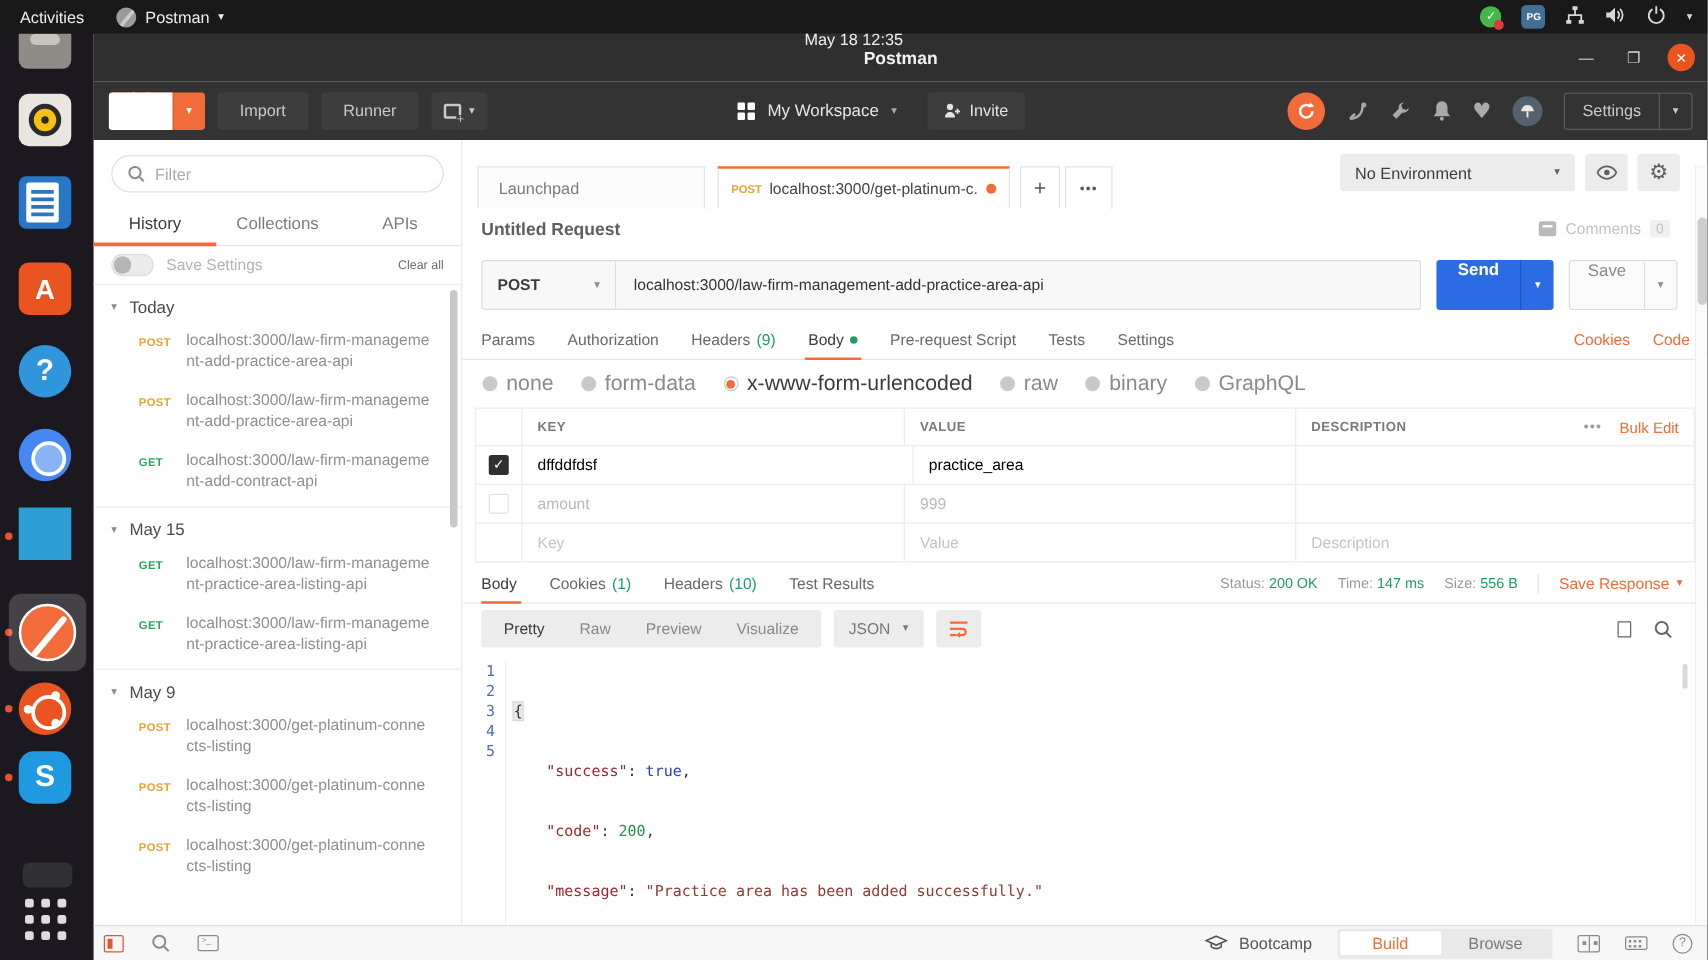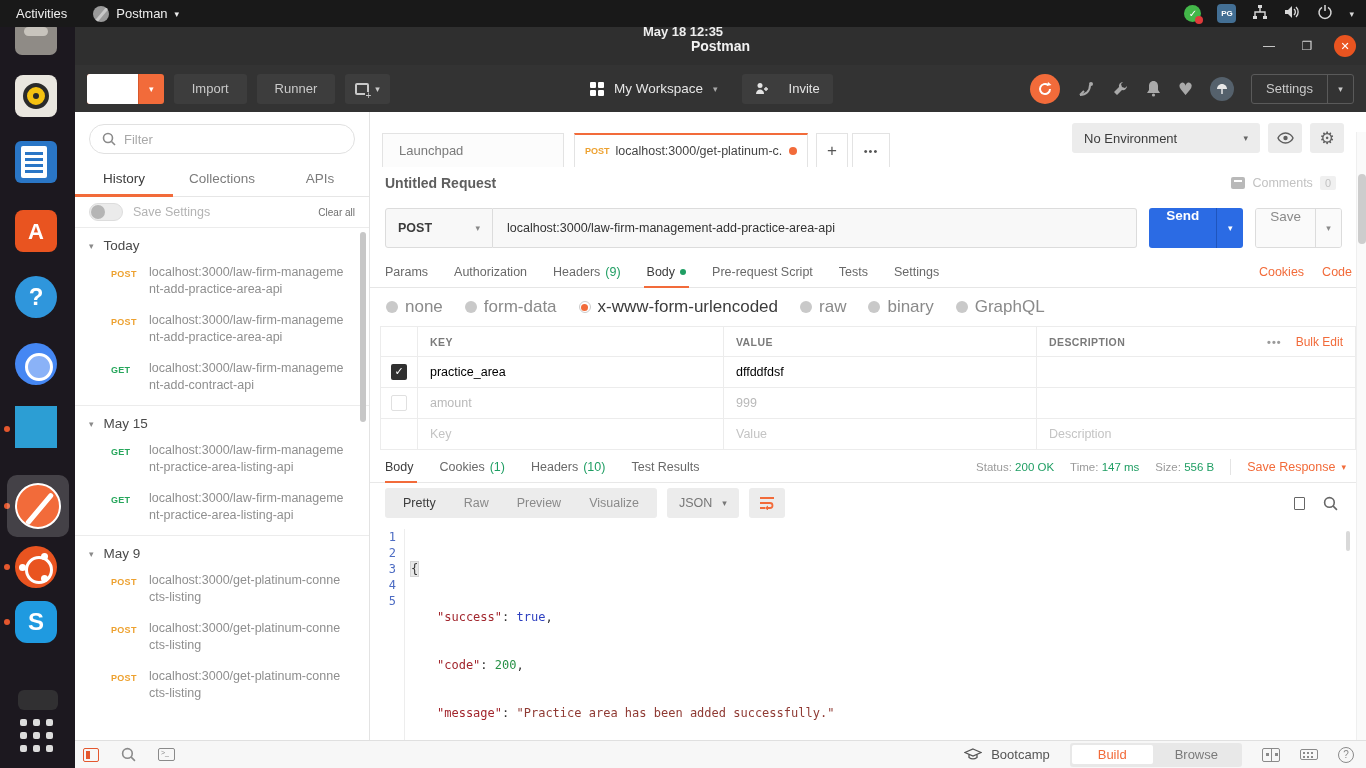--- a/index.html
+++ b/index.html
@@ -6,21 +6,21 @@
   html,body { width:1366px; height:768px; overflow:hidden; }
   body { font-family:"Liberation Sans", sans-serif; background:#000; }
   #screen { position:relative; width:1366px; height:768px; background:#1e1a20; overflow:hidden; }
 
   
   .gnome-bar { position:absolute; top:0; left:0; width:1366px; height:27px; background:#191919; color:#eee; display:flex; align-items:center; font-size:13px; z-index:50;justify-content:space-between; }
   .gb-left { display:flex; align-items:center; gap:26px; padding-left:16px; }
   .gb-appsec { display:flex; align-items:center; gap:7px; }
   .pm-mini-icon { width:16px; height:16px; border-radius:50%; background:#9a9a9a; position:relative; overflow:hidden; }
   .pm-mini-icon::after { content:""; position:absolute; left:7px; top:-2px; width:3px; height:22px; background:#c9c9c9; transform:rotate(40deg); }
-  .gb-center { position:absolute; left:0; right:0; text-align:center; font-weight:bold; pointer-events:none;margin-top:35px; }
+  .gb-center { position:absolute; left:0; right:0; text-align:center; font-weight:normal; pointer-events:none;margin-top:35px; }
   .gb-right { margin-left:auto; display:flex; align-items:center; gap:16px; padding-right:12px; z-index:2; }
   .caret { font-family:"DejaVu Sans", sans-serif; font-size:9px; }
   .gb-green { width:17px; height:17px; border-radius:50%; background:#43b749; color:#fff; font-size:10px; text-align:center; line-height:17px; position:relative; font-family:"DejaVu Sans", sans-serif;}
   .gb-green::after { content:""; position:absolute; right:-2px; bottom:-2px; width:8px; height:8px; border-radius:50%; background:#e03b3b; }
   .pg-icon { width:19px; height:19px; border-radius:4px; background:#436f94; color:#fff; font-size:8px; font-weight:bold; text-align:center; line-height:19px; }
 
   
   .dock { position:absolute; left:0; top:27px; width:75px; height:741px; background:rgba(28,24,32,0.92); z-index:40; }
   .dock-item { position:absolute; left:15px; width:46px; height:46px; }
   .run-dot { position:absolute; left:4px; width:6px; height:6px; border-radius:50%; background:#e4572e; }
@@ -65,21 +65,21 @@
   .plus-box { width:13px; height:13px; border:2px solid #fff; border-radius:2px; color:#fff; font-size:11px; line-height:10px; text-align:center; font-weight:bold;}
   .btn-new .drop { width:26px; height:30px; border-left:1px solid #d8572a; color:#fff; display:flex; align-items:center; justify-content:center; }
   .tb-btn { height:30px; background:#3d3d3d; border-radius:3px; color:#c9c9c9; font-size:13px; display:flex; align-items:center; padding:0 18px; margin-left:10px; }
   .tb-iconbtn { height:30px; background:#3d3d3d; border-radius:3px; margin-left:10px; display:flex; align-items:center; gap:6px; padding:0 10px; color:#c9c9c9;}
   .snip { width:14px; height:12px; border:2px solid #c9c9c9; border-radius:2px; position:relative;}
   .snip::after{content:"+";position:absolute;right:-4px;bottom:-7px;font-size:10px;color:#c9c9c9;background:#3d3d3d;line-height:8px;}
   .ws-group { position:absolute; left:515px; display:flex; align-items:center; gap:10px; }
   .grid4 { display:grid; grid-template-columns:6px 6px; grid-template-rows:6px 6px; gap:2px; }
   .grid4 b { background:#fff; border-radius:1px; }
   .ws-label { color:#e6e6e6; font-size:13.5px; }
-  .btn-invite { display:flex; align-items:center; gap:20px; height:30px; background:#3d3d3d; border-radius:3px; padding:0 13px; color:#e3e3e3; font-size:13px; margin-left:14px;}
+  .btn-invite { display:flex; align-items:center; gap:7px; height:30px; background:#3d3d3d; border-radius:3px; padding:0 13px; color:#e3e3e3; font-size:13px; margin-left:14px;}
   .tb-right { position:absolute; right:12px; display:flex; align-items:center; gap:17px; }
   .sync-circle { width:30px; height:30px; border-radius:50%; background:#f26b3a; display:flex; align-items:center; justify-content:center; }
   .tb-ricon { color:#a9a9a9; display:flex; align-items:center; }
   .heart { font-family:"DejaVu Sans", sans-serif; font-size:17px; color:#a9a9a9; }
   .intercept { width:24px; height:24px; border-radius:50%; background:#55616c; display:flex; align-items:center; justify-content:center; }
   .btn-upgrade { display:flex; align-items:center; height:30px; border:1px solid #5a5a5a; border-radius:3px; color:#c9c9c9; font-size:13px; }
   .btn-upgrade .lbl { padding:0 14px; }
   .btn-upgrade .drop { width:26px; height:30px; border-left:1px solid #5a5a5a; display:flex; align-items:center; justify-content:center; }
 
   
@@ -621,22 +621,22 @@
               <span class="head-actions">
                 <span class="dots3">•••</span>
                 <span class="bulkedit">Bulk Edit</span>
               </span>
             </span>
           </div>
           <div class="kv-row">
             <span class="kv-check">
                 <span class="chk on">✓</span>
               </span>
+            <span class="kv-cell kv-val">dffddfdsf</span>
             <span class="kv-cell kv-key">practice_area</span>
-            <span class="kv-cell kv-val">dffddfdsf</span>
             <span class="kv-cell kv-desc"></span>
           </div>
           <div class="kv-row">
             <span class="kv-check">
                 <span class="chk off"></span>
               </span>
             <span class="kv-cell kv-key dim">amount</span>
             <span class="kv-cell kv-val dim">999</span>
             <span class="kv-cell kv-desc"></span>
           </div>

